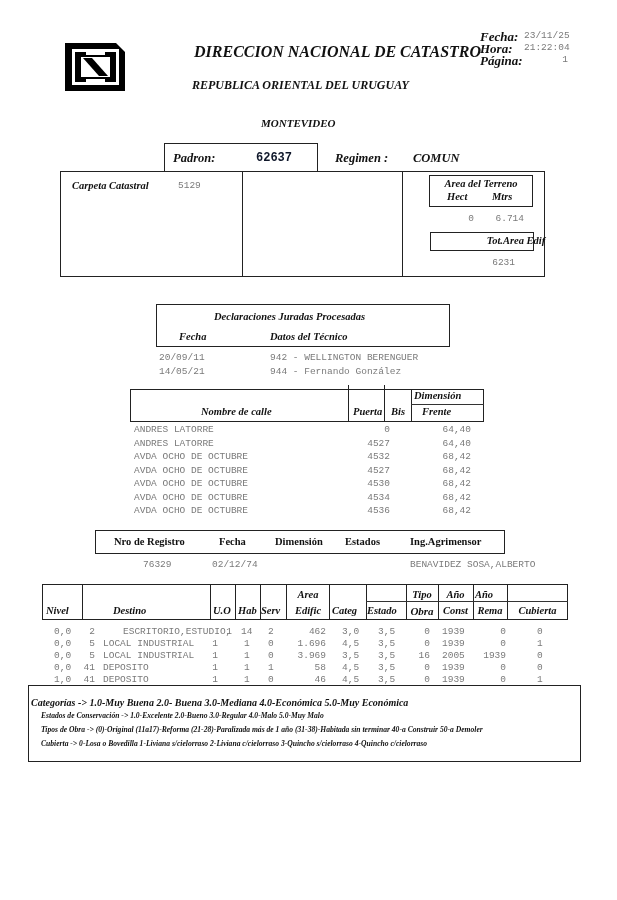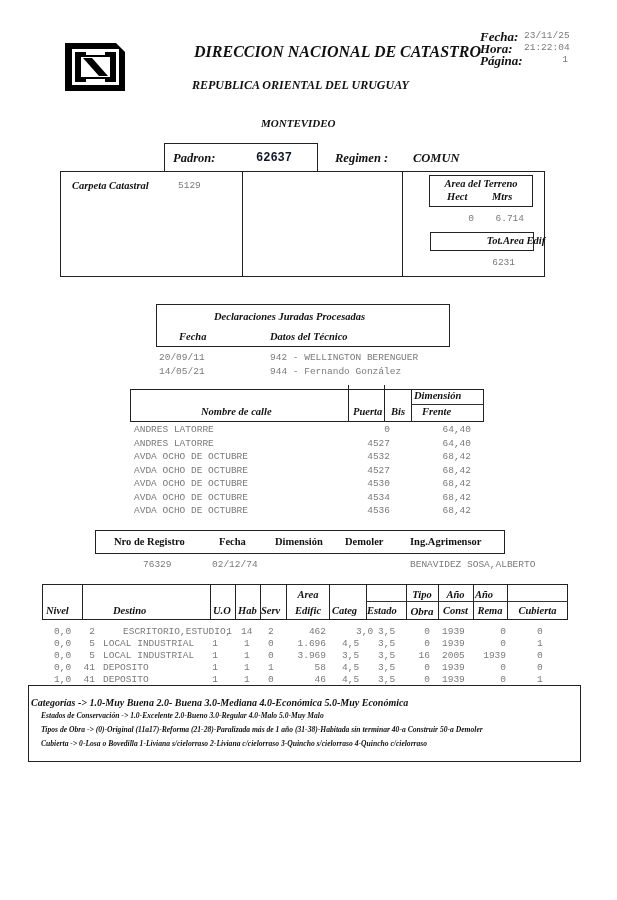--- a/index.html
+++ b/index.html
@@ -116,21 +116,21 @@
 
   <div class="abs val" style="left:134px; top:505px;">AVDA OCHO DE OCTUBRE</div>
   <div class="abs val r" style="left:340px; top:505px; width:50px;">4536</div>
   <div class="abs val r" style="left:420px; top:505px; width:51px;">68,42</div>
 </div>
 
 <div class="box" style="left:95px; top:530px; width:410px; height:24px;"></div>
 <div class="abs lbl-up" style="left:114px; top:536px; font-size:10.5px;">Nro de Registro</div>
 <div class="abs lbl-up" style="left:219px; top:536px; font-size:10.5px;">Fecha</div>
 <div class="abs lbl-up" style="left:275px; top:536px; font-size:10.5px;">Dimensión</div>
-<div class="abs lbl-up" style="left:345px; top:536px; font-size:10.5px;">Demoler</div>
+<div class="abs lbl-up" style="left:345px; top:536px; font-size:10.5px;">Estados</div>
 <div class="abs lbl-up" style="left:410px; top:536px; font-size:10.5px;">Ing.Agrimensor</div>
 
 <div class="abs val" style="left:143px; top:559px;">76329</div>
 <div class="abs val" style="left:212px; top:559px;">02/12/74</div>
 <div class="abs val" style="left:410px; top:559px;">BENAVIDEZ SOSA,ALBERTO</div>
 
 <div class="box" style="left:42px; top:584px; width:526px; height:36px;"></div>
 <div class="vline" style="left:82px; top:584px; height:36px;"></div>
 <div class="vline" style="left:210px; top:584px; height:36px;"></div>
 <div class="vline" style="left:235px; top:584px; height:36px;"></div>
@@ -163,21 +163,21 @@
 
 <div>
 
   <div class="abs val" style="left:54px; top:626px;">0,0</div>
   <div class="abs val r" style="left:80px; top:626px; width:15px;">2</div>
   <div class="abs val" style="left:103px; top:626px;margin-left:20px;">ESCRITORIO,ESTUDIO,</div>
   <div class="abs val r" style="left:220px; top:626px; width:12px;">1</div>
   <div class="abs val" style="left:241px; top:626px;">14</div>
   <div class="abs val" style="left:268px; top:626px;">2</div>
   <div class="abs val r" style="left:286px; top:626px; width:40px;">462</div>
-  <div class="abs val" style="left:356px; top:626px;">3,0</div>
+  <div class="abs val" style="left:342px; top:626px;">3,0</div>
   <div class="abs val" style="left:378px; top:626px;">3,5</div>
   <div class="abs val r" style="left:408px; top:626px; width:22px;">0</div>
   <div class="abs val" style="left:442px; top:626px;">1939</div>
   <div class="abs val r" style="left:470px; top:626px; width:36px;">0</div>
   <div class="abs val" style="left:537px; top:626px;">0</div>
 
   <div class="abs val" style="left:54px; top:638px;">0,0</div>
   <div class="abs val r" style="left:80px; top:638px; width:15px;">5</div>
   <div class="abs val" style="left:103px; top:638px;">LOCAL INDUSTRIAL</div>
   <div class="abs val r" style="left:206px; top:638px; width:12px;">1</div>

